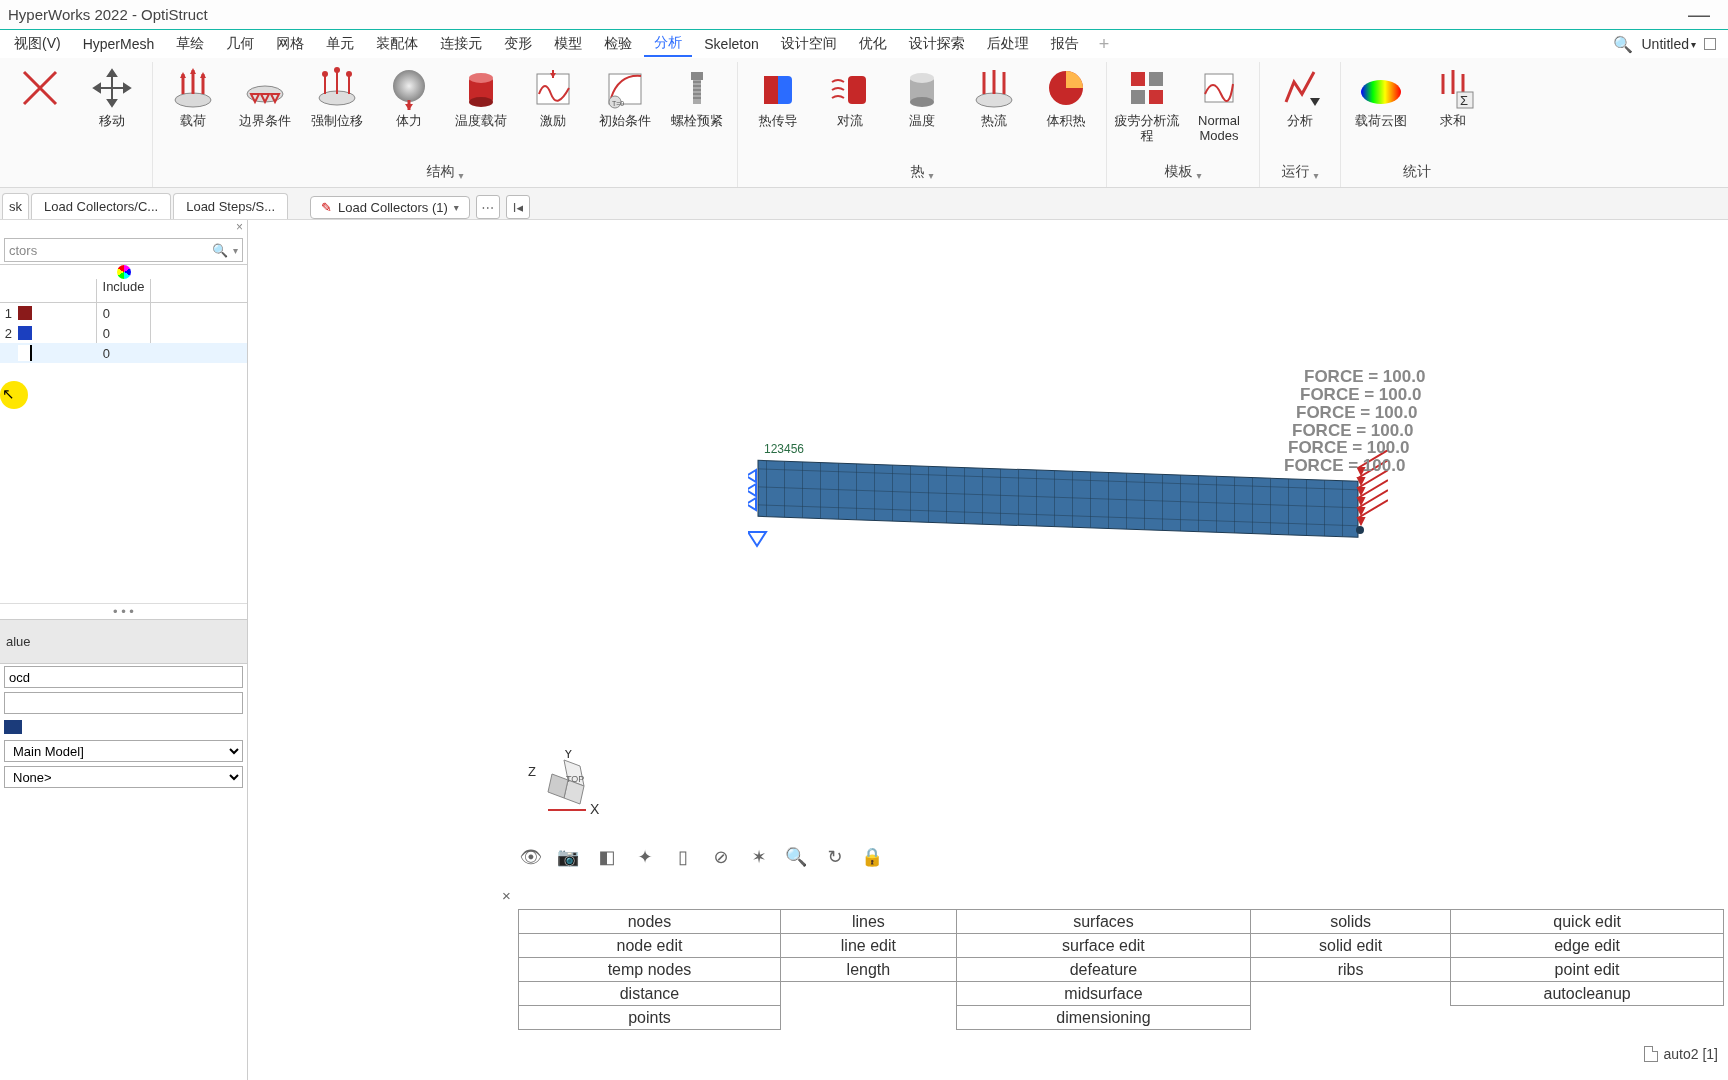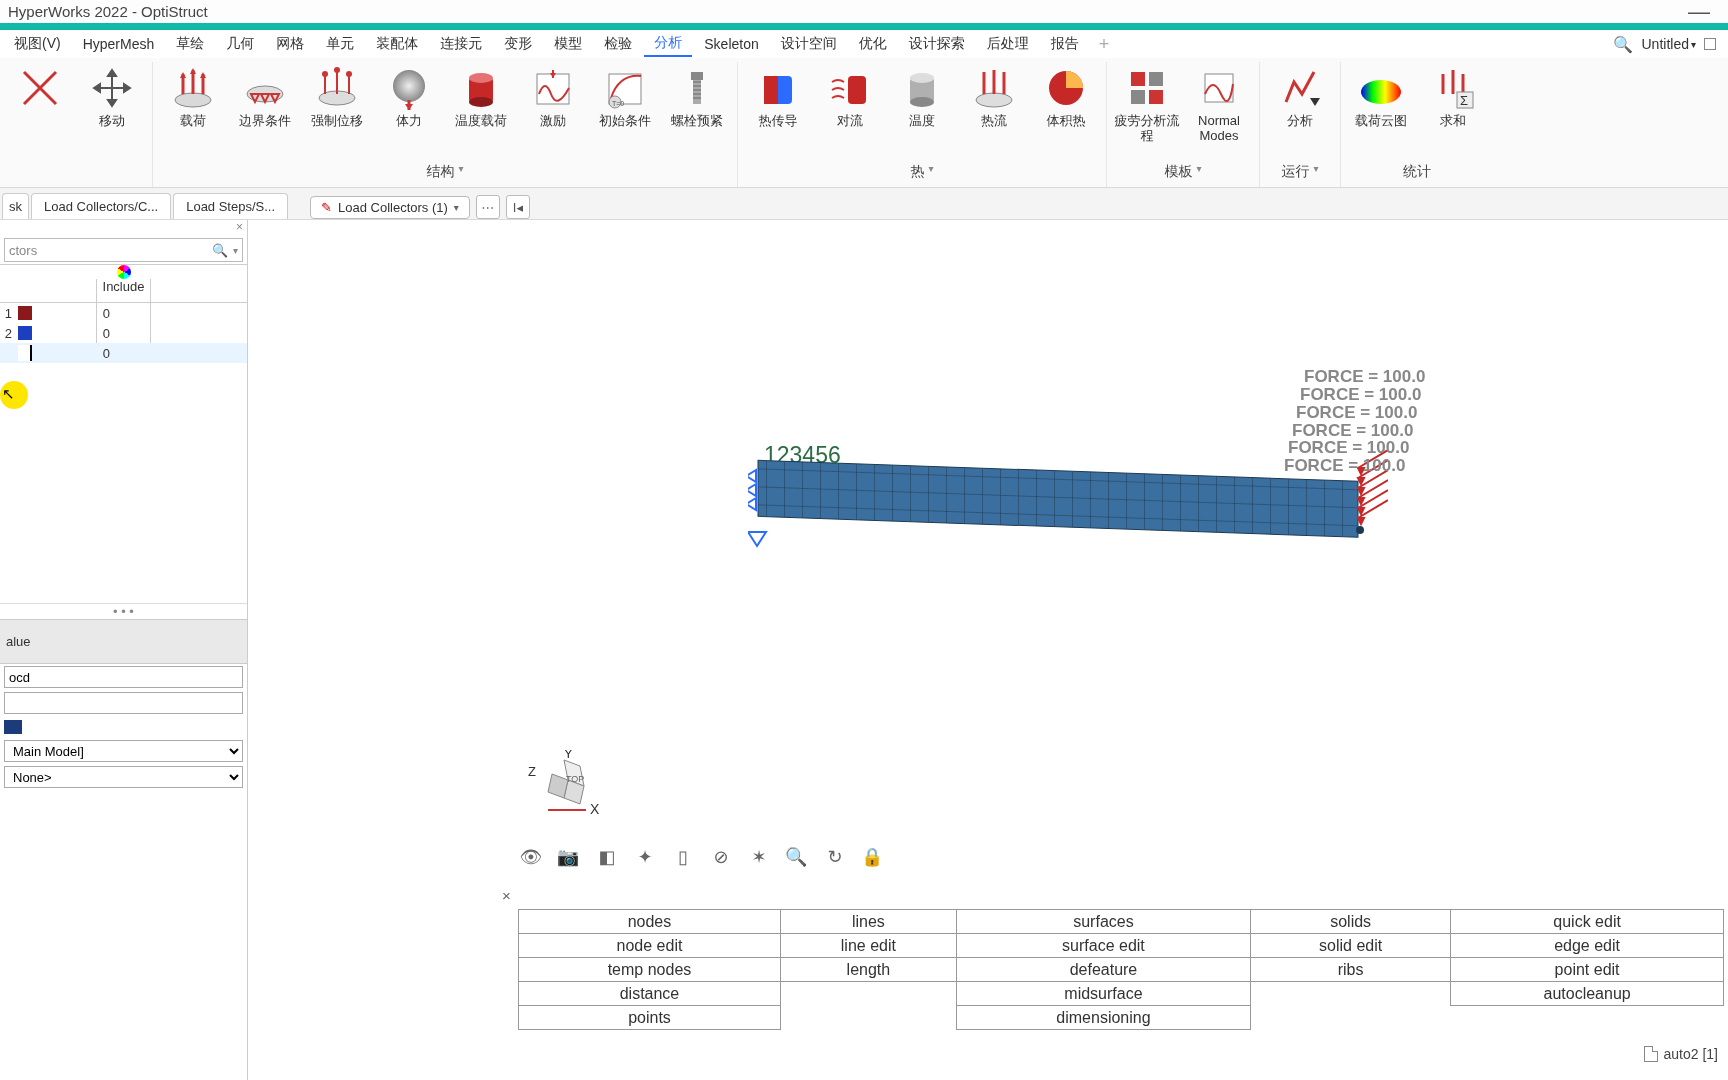--- a/index.html
+++ b/index.html
@@ -1,19 +1,19 @@
 <!DOCTYPE html>
 <html><head>
 <meta charset="utf-8">
 <style>
 * { margin:0; padding:0; box-sizing:border-box; font-family:"Segoe UI","Microsoft YaHei",sans-serif; }
 body { width:1728px; height:1080px; background:#fff; overflow:hidden; color:#333; font-size:13px; }
 
 
-.titlebar { height:30px; display:flex; align-items:center; padding:0 8px; background:#fdfdfd; border-bottom:7px solid #14b8a6;}
+.titlebar { height:30px; display:flex; align-items:center; padding:0 8px; background:#fdfdfd; border-bottom:1px solid #14b8a6;}
 .titlebar .title { font-size:15px; color:#444; }
 .titlebar .spacer { flex:1; }
 .titlebar .wmin { font-size:22px; color:#555; padding:0 10px;}
 
 
 .menubar { height:28px; display:flex; align-items:center; gap:2px; padding:0 4px;text-align:right; }
 .menubar .mitem { padding:3px 10px; font-size:14px; color:#333; cursor:pointer;}
 .menubar .mitem.active { color:#2b6cff; border-bottom:2px solid #2b6cff; }
 .menubar .plus { color:#aaa; font-size:18px; padding:0 8px;}
 .menubar .right { margin-left:auto; display:flex; align-items:center; gap:8px; padding-right:8px;}
@@ -23,21 +23,21 @@
 .menubar .sq { width:12px; height:12px; border:1px solid #888; }
 
 
 .ribbon { display:flex; align-items:stretch; height:130px; border-bottom:1px solid #d9d9d9; padding:4px 0 0 0; background:#fafafa;}
 .rgroup { display:flex; flex-direction:column; align-items:center; padding:0 6px; border-right:1px solid #e6e6e6;}
 .rgroup:last-child{border-right:none;}
 .rrow { display:flex; gap:4px; }
 .rbtn { display:flex; flex-direction:column; align-items:center; width:68px; padding:2px 0; cursor:pointer; }
 .rbtn .ico { width:48px; height:48px; display:flex; align-items:center; justify-content:center; }
 .rbtn .lbl { font-size:13px; text-align:center; line-height:1.15; margin-top:2px;}
-.rgroup .glabel { margin-top:auto; font-size:14px; color:#444; padding:4px 0 6px 0; display:flex; align-items:flex-start; gap:4px;}
+.rgroup .glabel { margin-top:auto; font-size:14px; color:#444; padding:4px 0 6px 0; display:flex; align-items:flex-end; gap:4px;}
 .rgroup .glabel .dd { font-size:10px; color:#888;}
 
 
 .tabstrip { height:32px; display:flex; align-items:flex-end; background:#f4f4f4; border-bottom:1px solid #d9d9d9; padding-left:2px;}
 .tab { background:#fff; border:1px solid #ccc; border-bottom:none; padding:5px 12px; font-size:13px; margin-right:2px; border-radius:4px 4px 0 0; cursor:pointer;}
 .tab.short { padding:5px 6px;}
 .toolcap { margin-left:20px; background:#fff; border:1px solid #bbb; border-radius:4px; padding:3px 10px; display:flex; align-items:center; gap:6px;}
 .toolcap .pen{ color:#c00; }
 .toolcap .dd { font-size:10px; color:#666;}
 .mini { margin-left:6px; width:24px; height:24px; border:1px solid #bbb; border-radius:3px; display:flex;align-items:center;justify-content:center; font-size:13px; color:#555; background:#fff;}
@@ -67,21 +67,21 @@
 .dots{ text-align:center; color:#888; font-size:13px; border-top:1px solid #ddd;}
 .lp-prop { border-top:1px solid #ccc; }
 .lp-prop .phead{ background:#e9e9e9; padding:14px 6px; border-bottom:1px solid #ccc;}
 .lp-prop input,.lp-prop select{ width:calc(100% - 8px); margin:2px 4px; height:22px; border:1px solid #aaa; font-size:13px; padding:0 4px; background:#fff;}
 .lp-prop .colorline{ margin:2px 4px; height:18px; display:flex; align-items:center;}
 .lp-prop .colorline .cb{ width:18px; height:14px; background:#1b3b7a;}
 
 
 .viewport { flex:1; position:relative; background:#fff; }
 .mesh { position:absolute; left:500px; top:230px; }
-.nodenum { position:absolute; left:516px; top:222px; color:#2a6d44; font-size:23px;}
+.nodenum { position:absolute; left:516px; top:222px; color:#2a6d44; font-size:12px;}
 .forces { position:absolute; left:1056px; top:148px; color:#888; font-size:17px; line-height:1.05; text-align:left; font-family:inherit;}
 .forces .line{ white-space:nowrap;font-weight:bold; }
 .triad { position:absolute; left:280px; bottom:250px; }
 
 
 .vptool { position:absolute; left:270px; bottom:210px; display:flex; gap:12px;}
 .vptool .ti{ width:26px; height:26px; display:flex;align-items:center;justify-content:center; color:#666; font-size:18px;}
 
 .panelx { position:absolute; left:254px; bottom:176px; font-size:15px; color:#666; cursor:pointer;}
 

